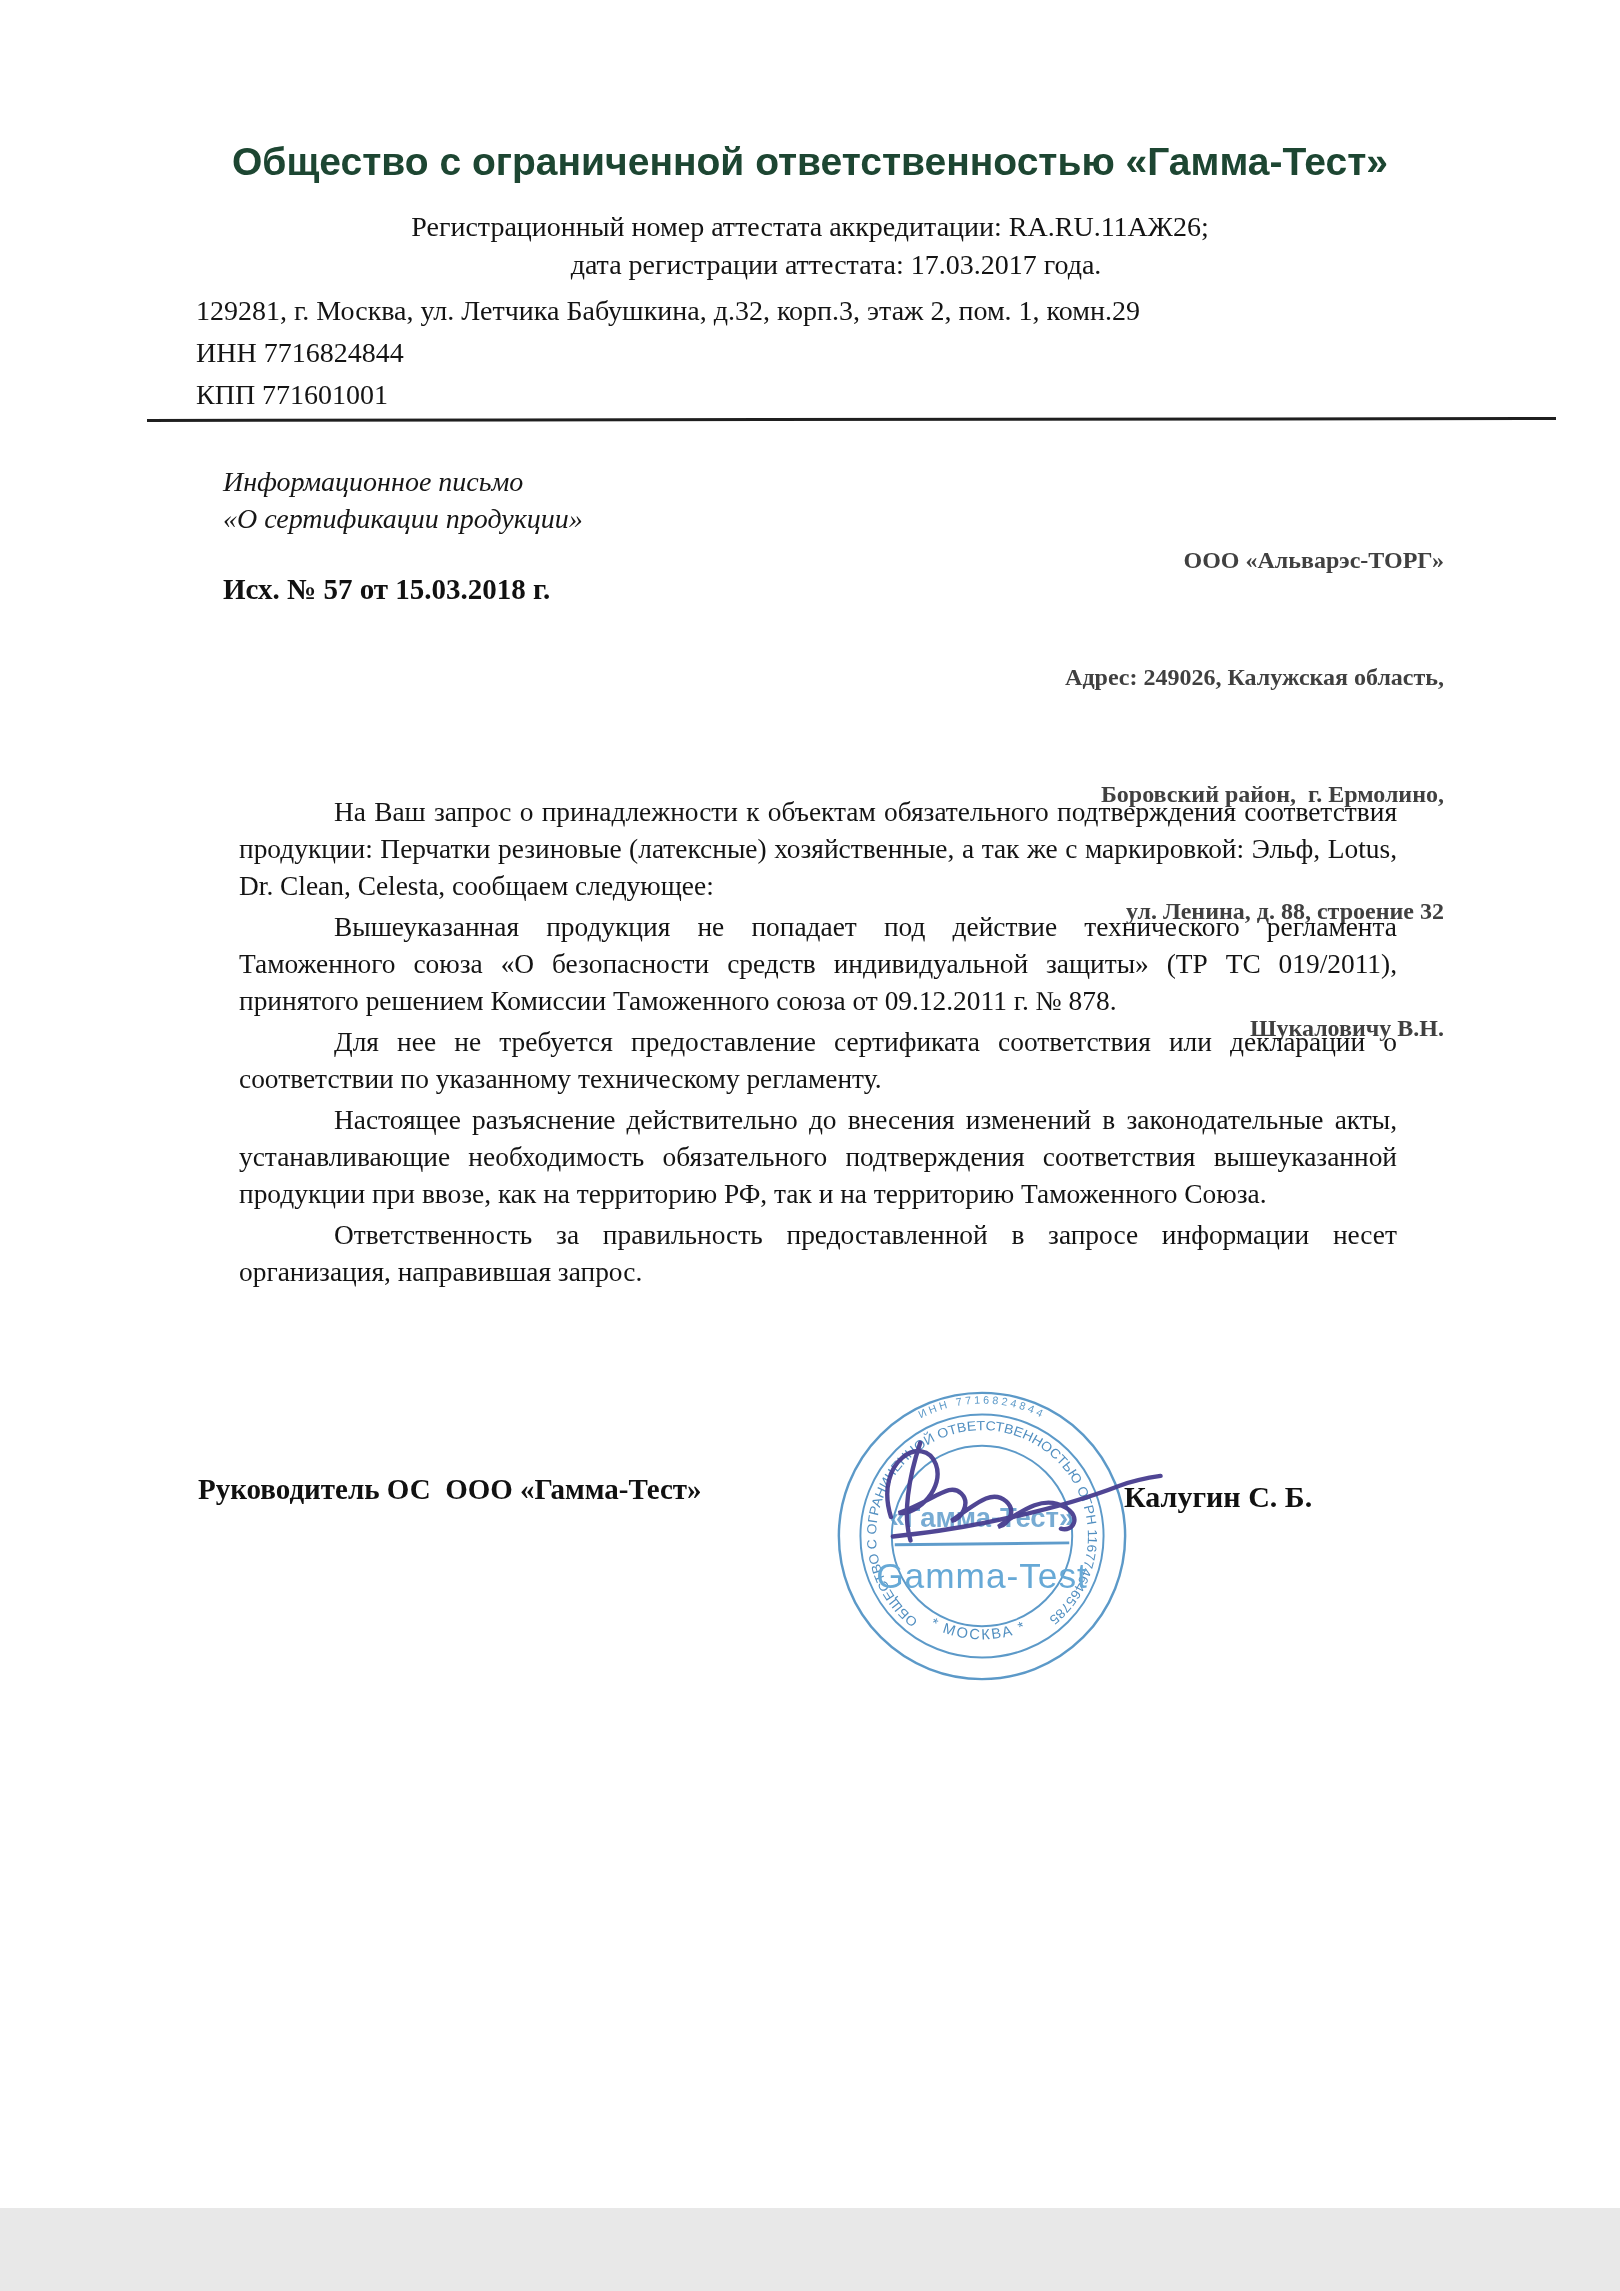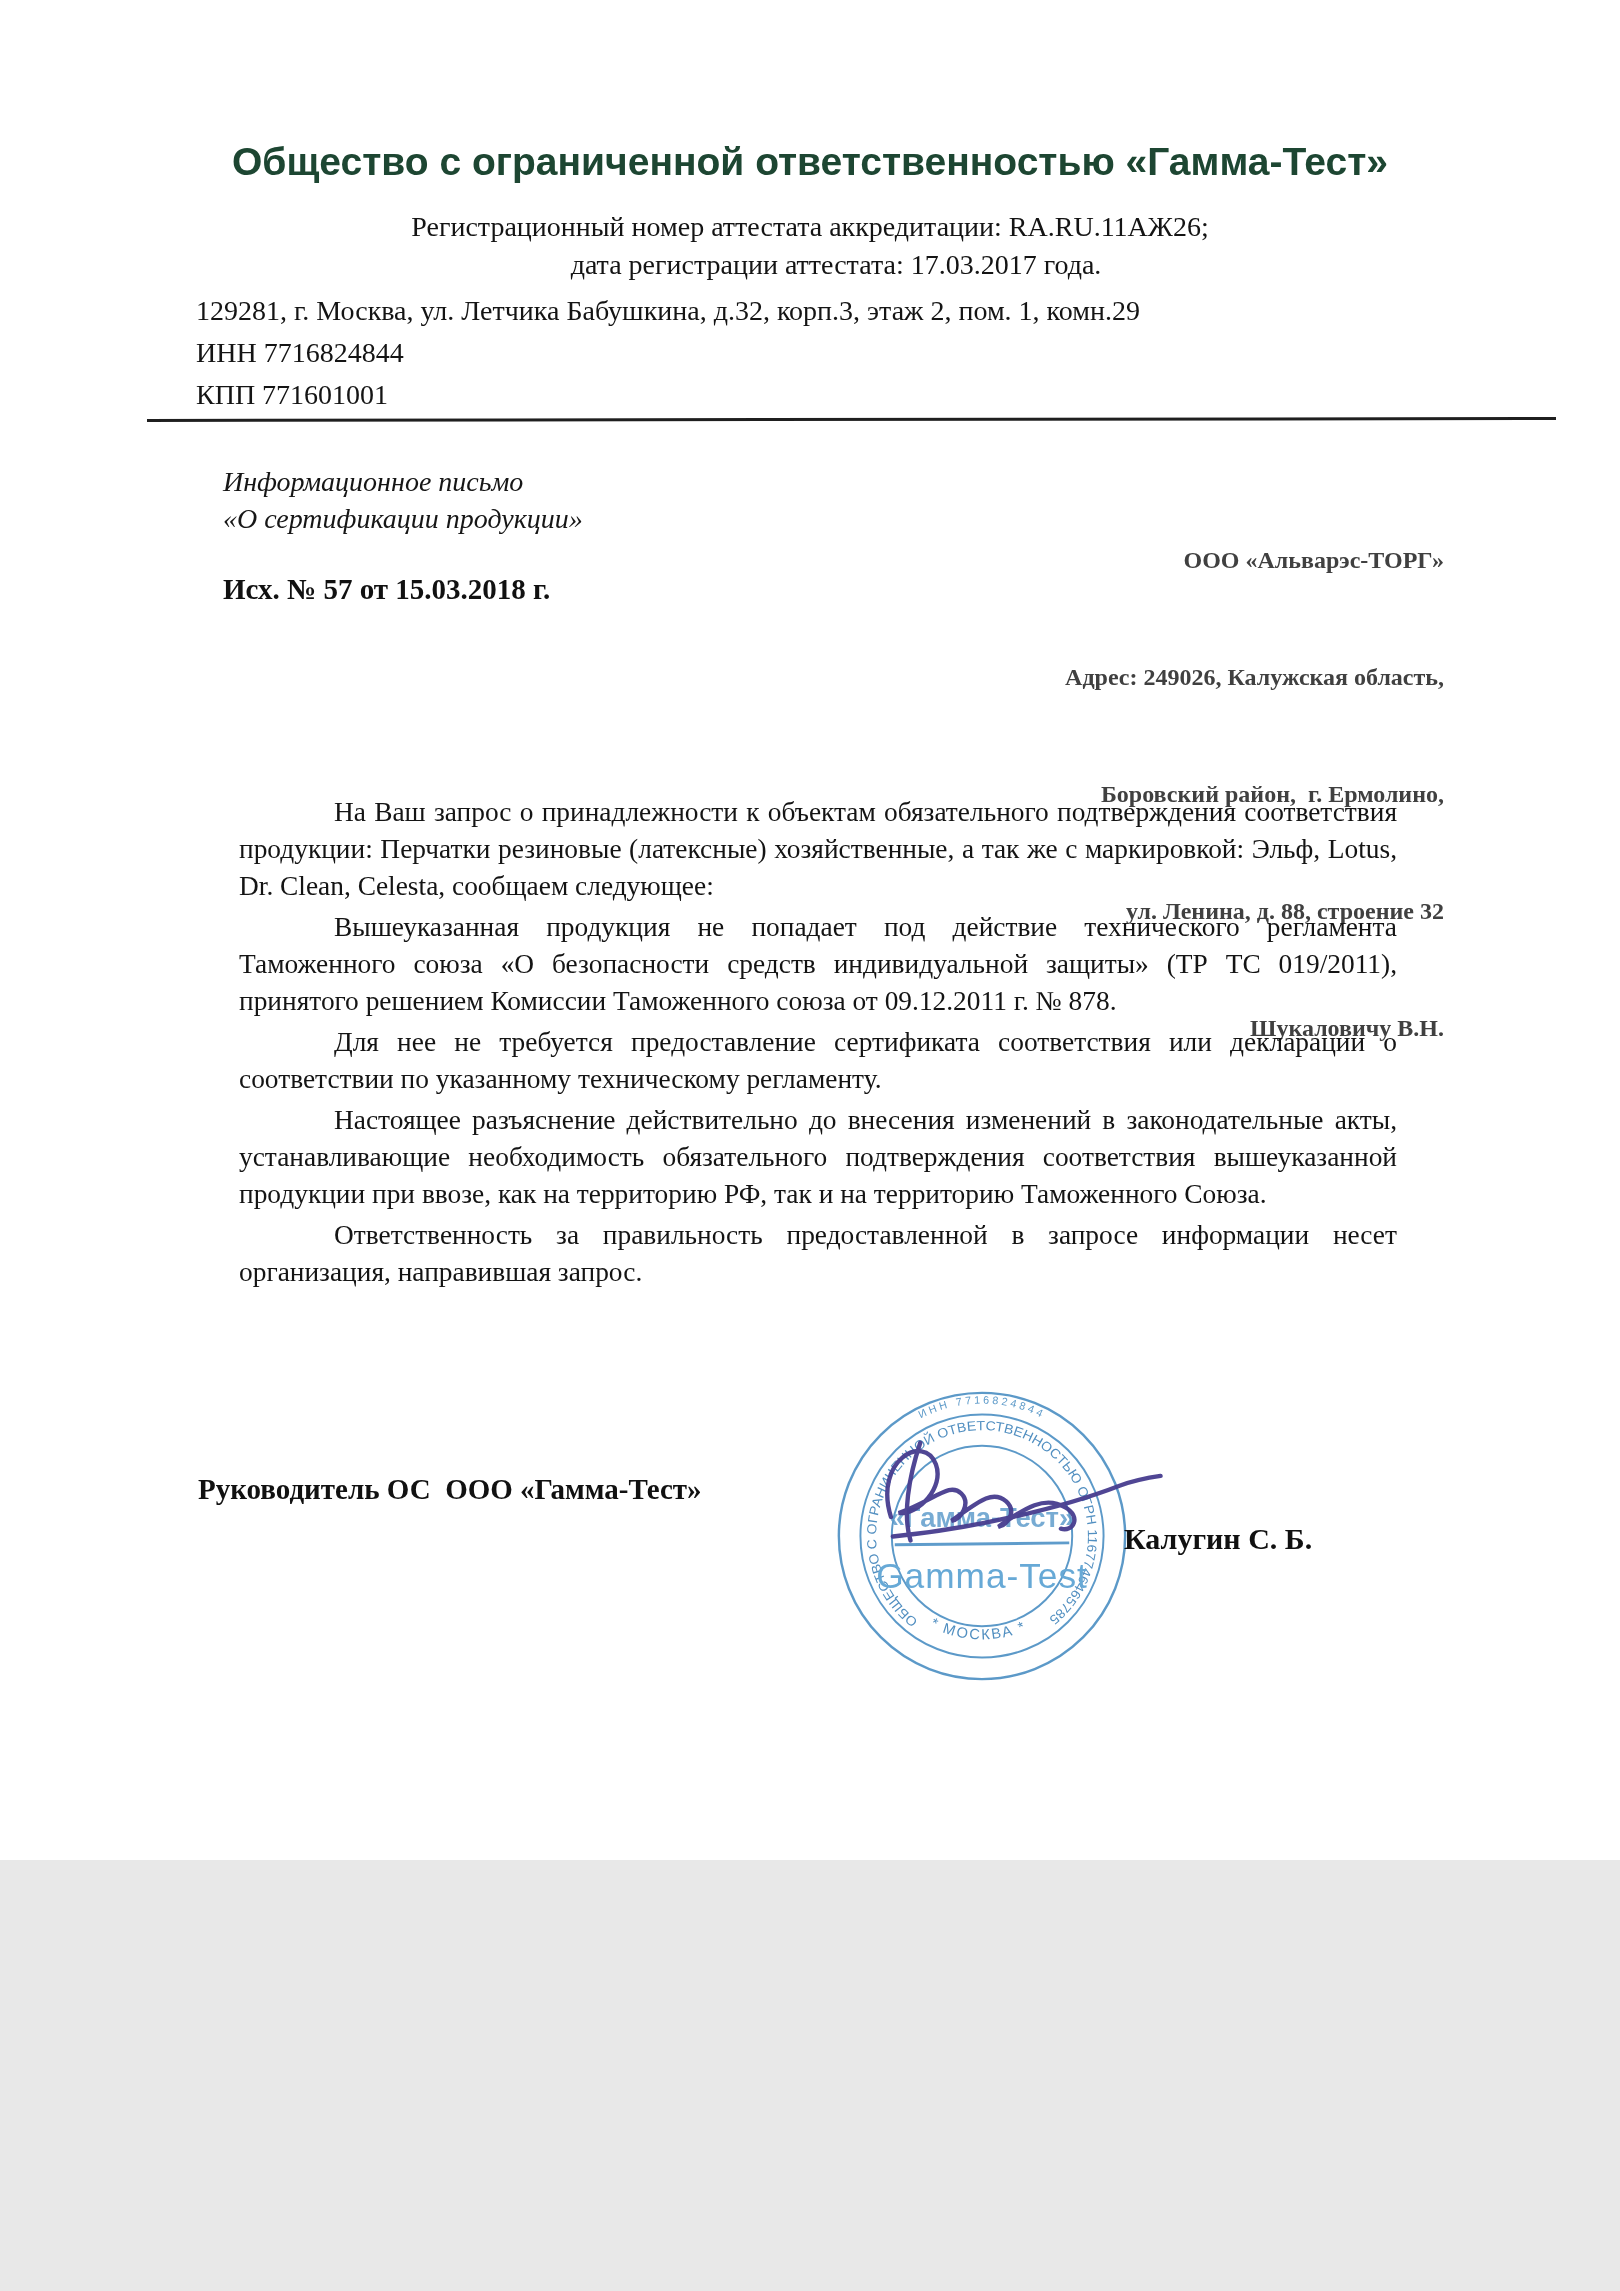--- a/index.html
+++ b/index.html
@@ -1,18 +1,18 @@
 <!DOCTYPE html>
 <html><head>
 <meta charset="utf-8">
 <style>
   html,body{margin:0;padding:0;background:#e8e8e8;}
   .page{
     position:relative;
-    width:1620px;height:1860px;
+    width:1620px;height:2208px;
     background:#ffffff;
     overflow:hidden;
     font-family:"Liberation Serif", serif;
     color:#1a1a1a;
   }
   
   .org-name{
     position:absolute;top:140px;left:0;width:100%;
     text-align:center;
     font-family:"Liberation Sans", sans-serif;
@@ -54,21 +54,21 @@
     font-size:27.4px;line-height:37px;text-align:justify;color:#141414;
   }
   .body-text p{margin:4px;text-indent:95px;}
   
   .sig-title{
     position:absolute;left:198px;top:1473px;
     font-weight:bold;font-size:29px;color:#111;white-space:pre-wrap;
   }
   .sig-name{
     position:absolute;left:1124px;top:1480px;
-    font-weight:bold;font-size:30px;color:#111;margin-top:42px;
+    font-weight:bold;font-size:30px;color:#111;
   }
   .stamp-svg{position:absolute;left:832px;top:1384px;}
   .sign-svg{position:absolute;left:863px;top:1431px;}
   .stamp-text{font-family:"Liberation Sans", sans-serif;}
 </style>
 </head>
 <body>
 
 <div class="page">
 

